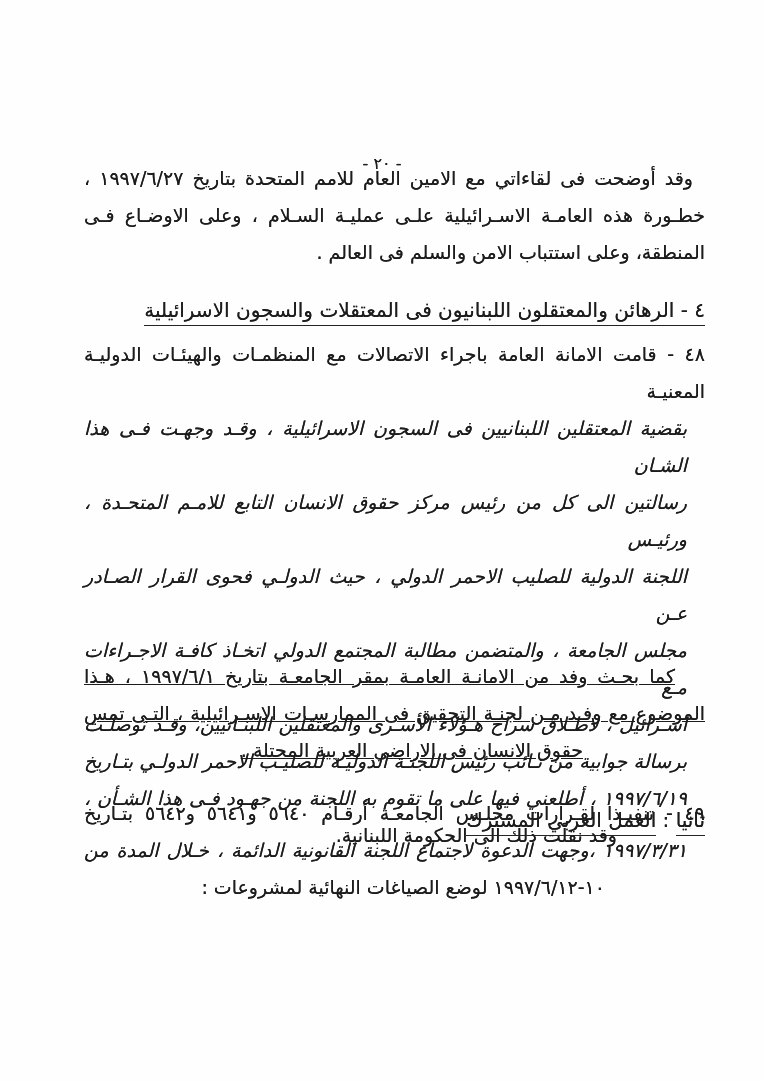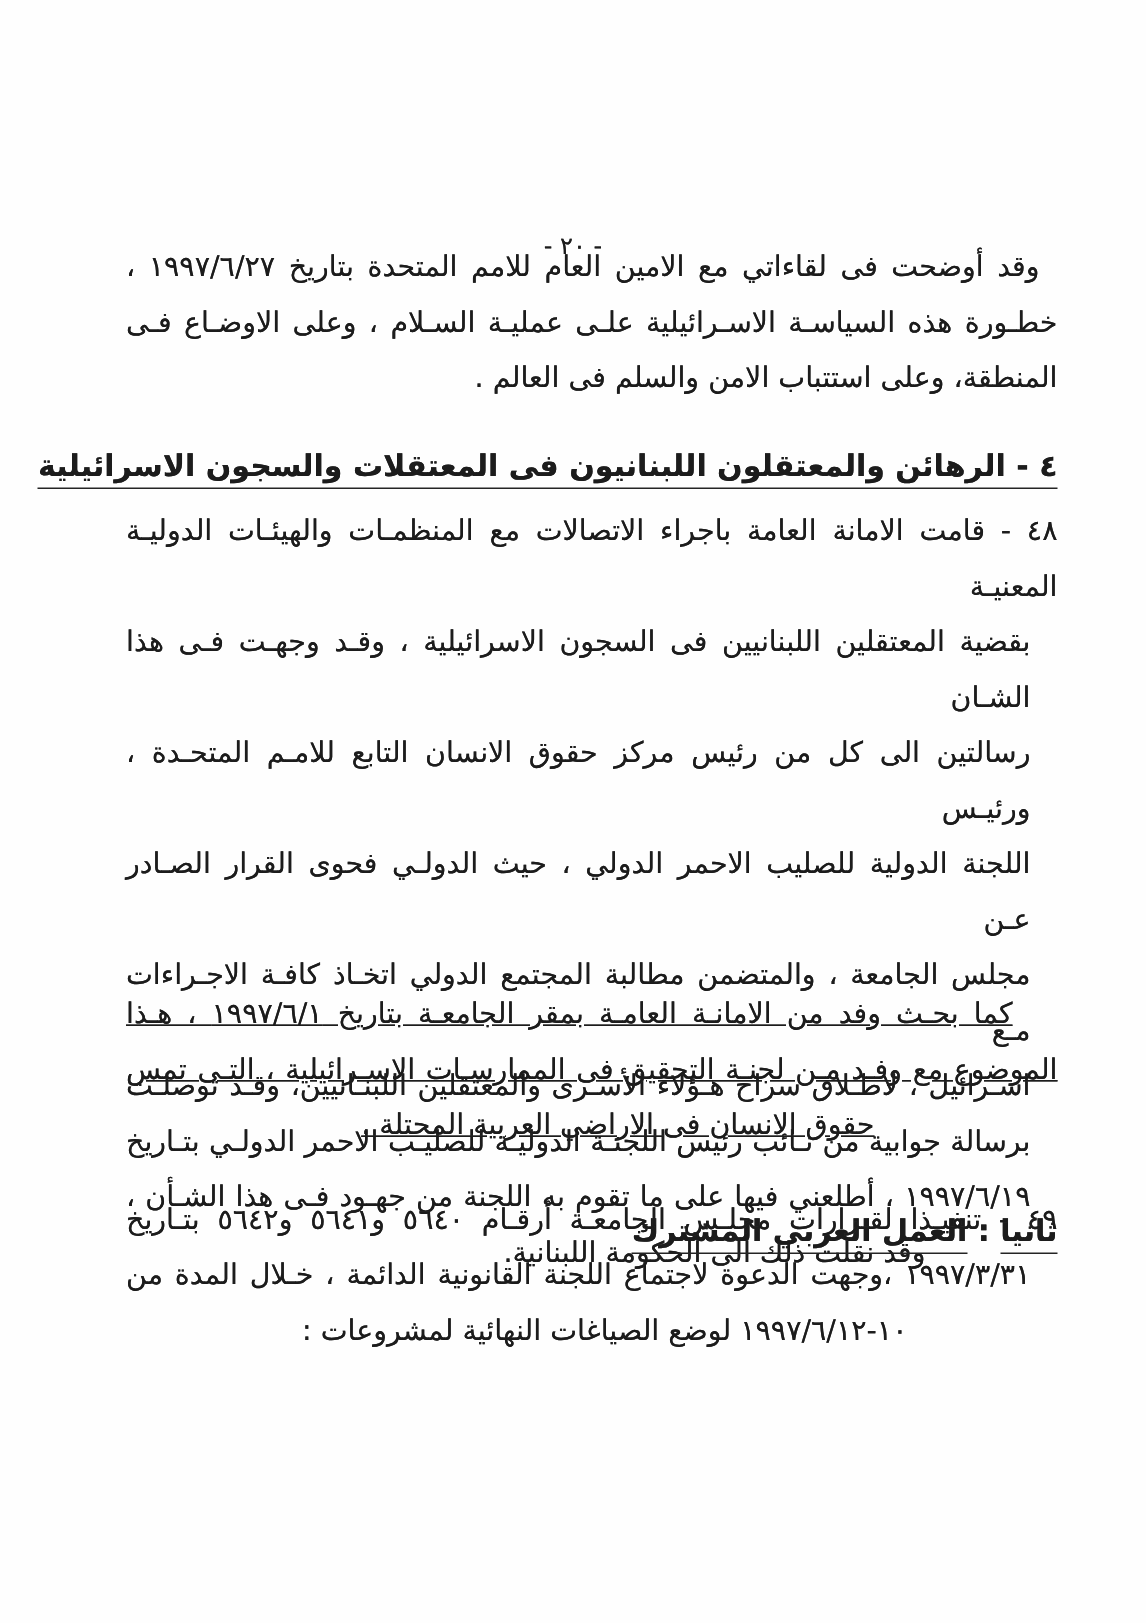--- a/index.html
+++ b/index.html
@@ -39,31 +39,31 @@
     font-size: 19px;
     line-height: 37px;
     text-align: justify;
     text-align-last: justify;
   }
   .ragged {
     text-align: right;
     text-align-last: right;
   }
   .ind12 { padding-right: 12px; }
-  .ind18 { padding-right: 18px; }
+  .ind18 { padding-right: 18px; font-style: italic; }
   .ind30 { padding-right: 30px; }
   .ind88 { padding-right: 88px; }
   .ind100 { padding-right: 100px; }
   .ind122 { padding-right: 122px; }
   .heading {
     position: absolute;
     right: 59px;
     direction: rtl;
     font-size: 20px;
-    font-weight: bold;
+    font-weight: normal;
     line-height: 28px;
     white-space: nowrap;
     text-align: right;
   }
   .heading .u {
     border-bottom: 1.6px solid #242424;
     padding-bottom: 3px;
   }
   .b1 { top: 160px; }
   .hd1 { top: 296px; }
@@ -74,21 +74,21 @@
 </style>
 </head>
 <body>
 
 <div class="page">
 
   <div class="pagenum">- ٢٠ -</div>
 
   <div class="block b1">
     <div class="line ind12">وقد أوضحت فى لقاءاتي مع الامين العام للامم المتحدة بتاريخ ١٩٩٧/٦/٢٧ ،</div>
-    <div class="line">خطـورة هذه السياسـة الاسـرائيلية علـى عمليـة السـلام ، وعلى الاوضـاع فـى</div>
+    <div class="line">خطـورة هذه العامـة الاسـرائيلية علـى عمليـة السـلام ، وعلى الاوضـاع فـى</div>
     <div class="line ragged">المنطقة، وعلى استتباب الامن والسلم فى العالم .</div>
   </div>
 
   <div class="heading hd1">
     <span class="u">٤ - الرهائن والمعتقلون اللبنانيون فى المعتقلات والسجون الاسرائيلية</span>
   </div>
 
   <div class="block b48">
     <div class="line">٤٨ - قامت الامانة العامة باجراء الاتصالات مع المنظمـات والهيئـات الدوليـة المعنيـة</div>
     <div class="line ind18">بقضية المعتقلين اللبنانيين فى السجون الاسرائيلية ، وقـد وجهـت فـى هذا الشـان</div>

